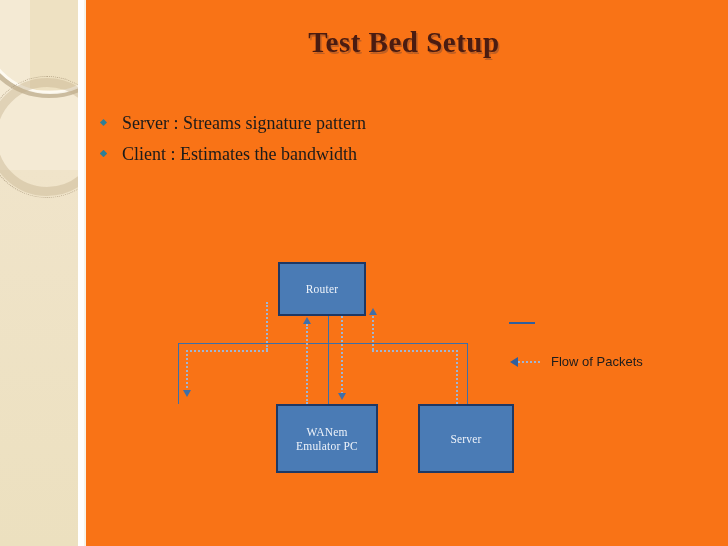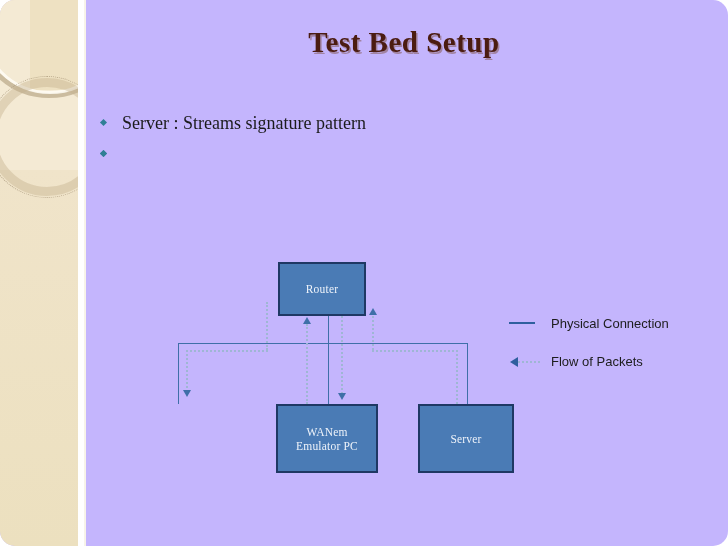--- a/index.html
+++ b/index.html
@@ -11,23 +11,22 @@
     width: 728px;
     height: 546px;
     overflow: hidden;
     font-family: "Liberation Serif", serif;
   }
 
   #slide {
     position: relative;
     width: 728px;
     height: 546px;
-    background: #c4b5fd;
+    background: #f97316;
     overflow: hidden;
-    border-radius: 15px;
   }
 
   
   .sidebar {
     position: absolute;
     left: 0; top: 0;
     width: 78px;
     height: 546px;
     overflow: hidden;
     background: linear-gradient(to bottom, #efe2c4 0%, #efe2c4 31%, #f0e4ca 31%, #ece0bf 100%);
@@ -234,20 +233,21 @@
   <div class="bullets">
     <div class="bullet-row">
       <span class="bullet-mark"></span>
       <span>Server : Streams signature pattern</span>
     </div>
     <div class="bullet-row">
       <span class="bullet-mark"></span>
     </div>
     <div class="bullet-row">
       <span class="bullet-mark"></span>
+      <span>Client :  Estimates the bandwidth</span>
     </div>
   </div>
 
   <div class="diagram">
 
     <div class="ln ln-v" style="left:320px; top:316px; height:27px;"></div>
 
     <div class="ln ln-h" style="left:170px; top:343px; width:150px;"></div>
 
     <div class="ln ln-h" style="left:320px; top:343px; width:140px;"></div>
@@ -284,20 +284,19 @@
     </div>
 
     <div class="node node-wanem">
       <span>
         <span>WANem</span><br>
         <span>Emulator PC</span>
       </span>
     </div>
 
     <div class="legend-solid"></div>
-    <div class="legend-row legend-label-1">Physical Connection</div>
 
     <div class="arrow arrow-left legend-arrow"></div>
     <div class="legend-dash"></div>
     <div class="legend-row legend-label-2">Flow of Packets</div>
 
   </div>
 </div>
 
 </body></html>

